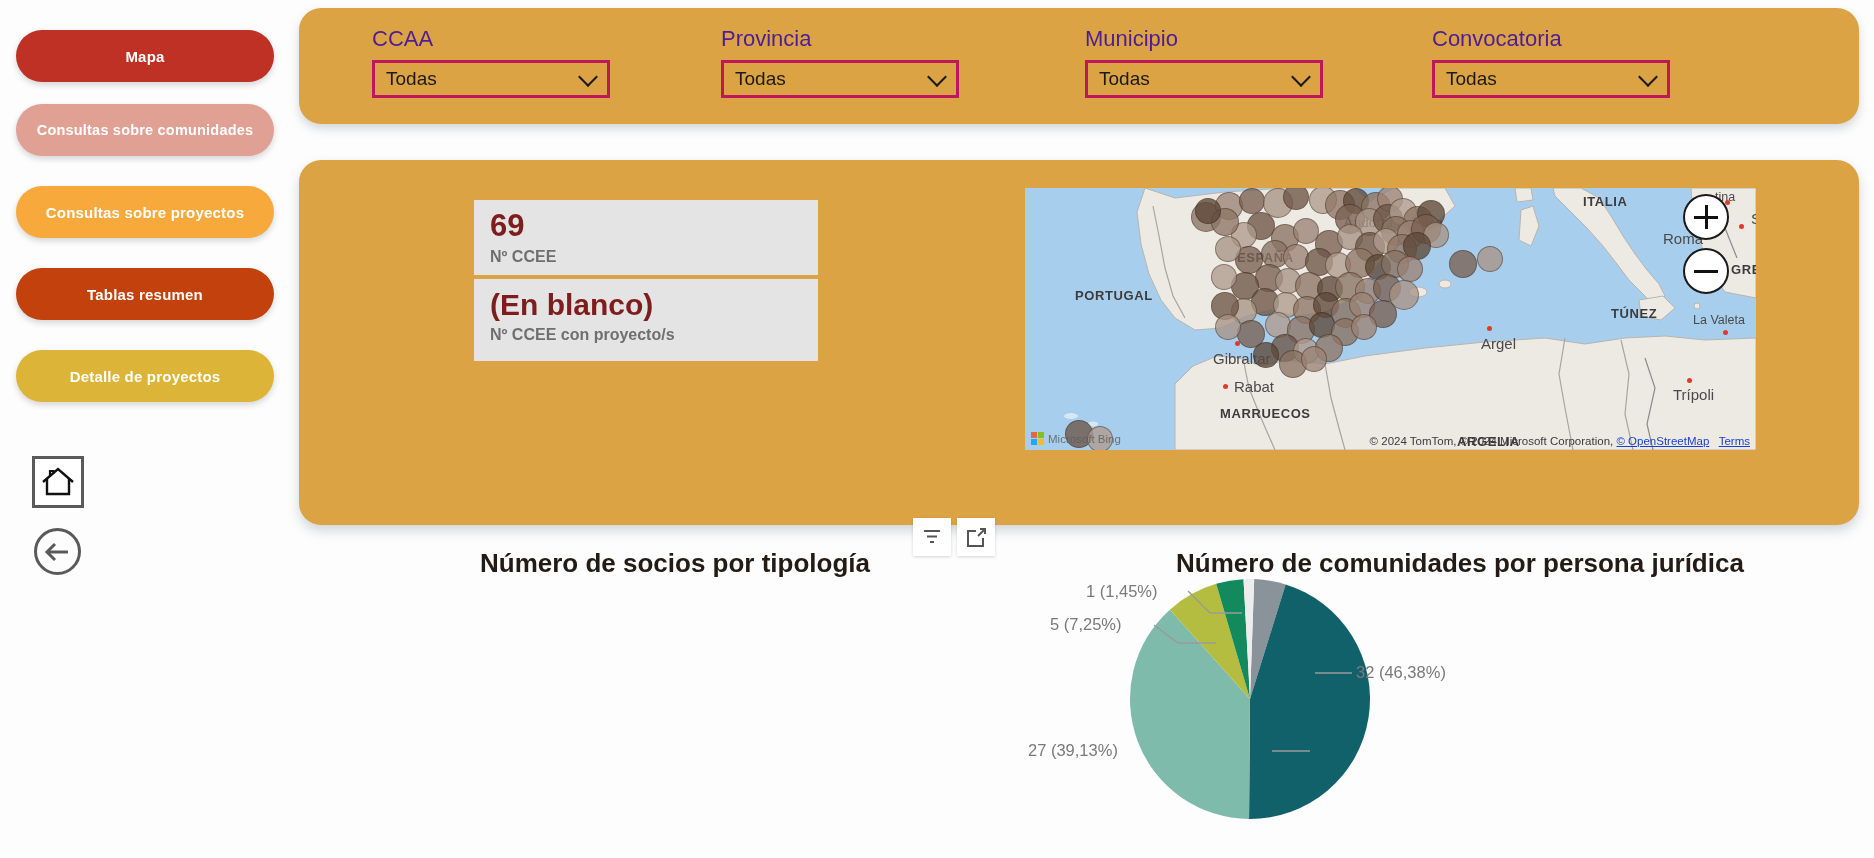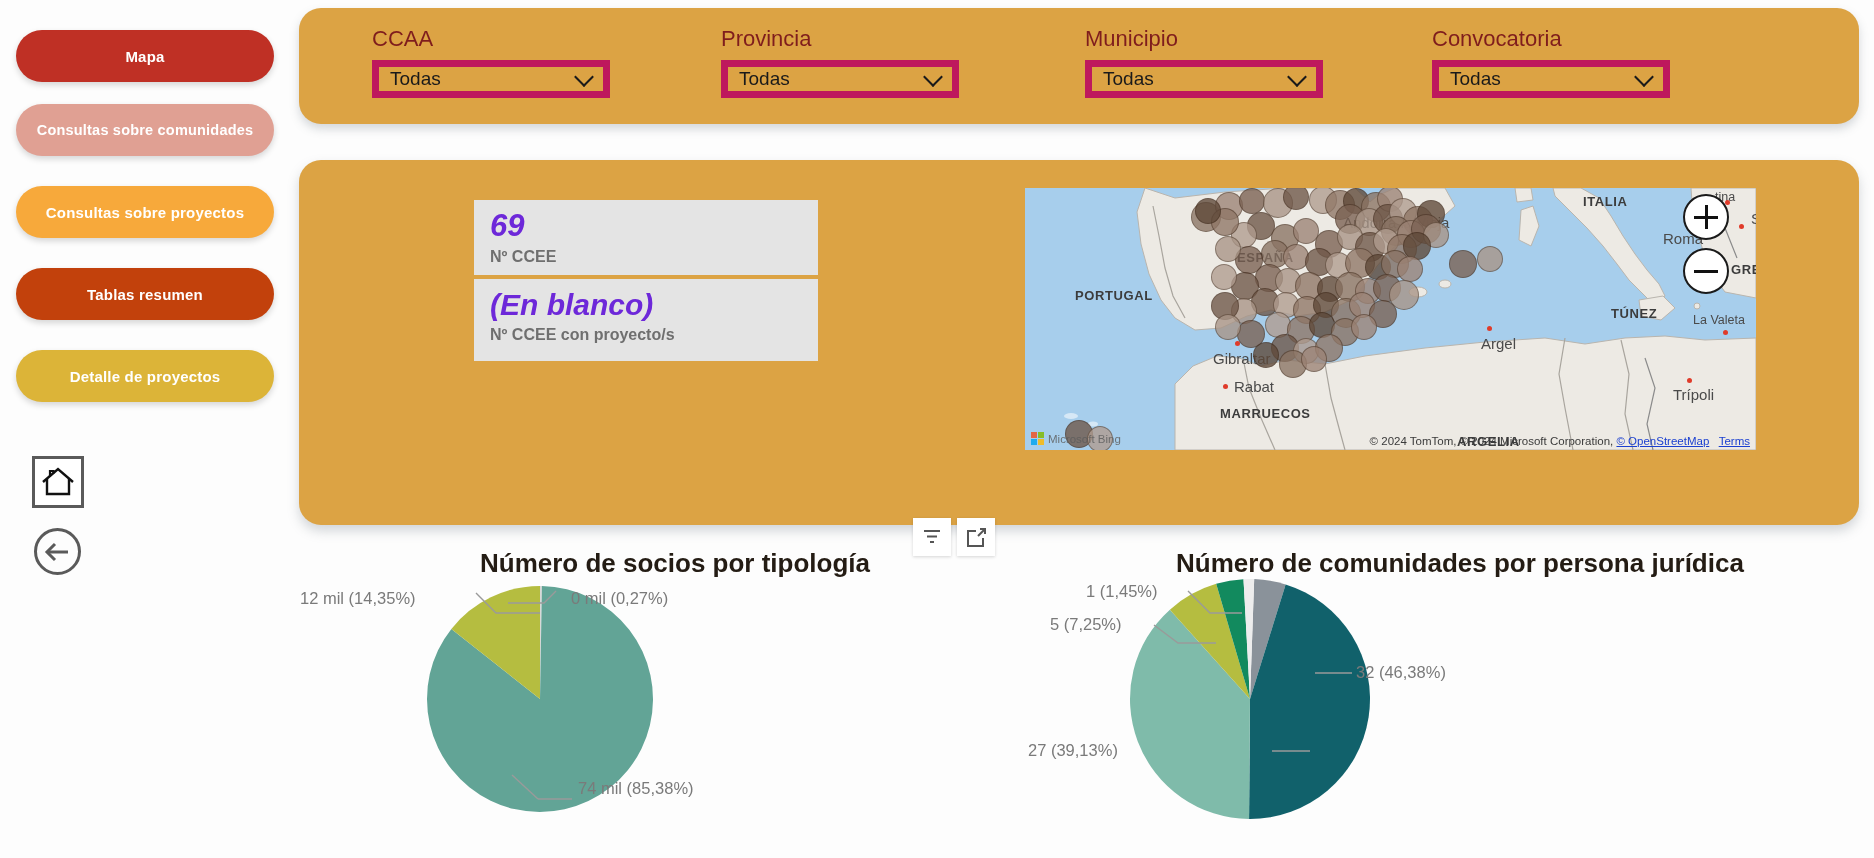--- a/index.html
+++ b/index.html
@@ -45,26 +45,26 @@
 
   
   #filter-panel {
     position: absolute; left: 299px; top: 8px;
     width: 1560px; height: 116px;
     background: #DCA344; border-radius: 22px;
     box-shadow: 0 5px 10px rgba(120,130,140,0.30);
   }
   .filter-group { position: absolute; top: 18px; }
   .filter-label {
-    font-size: 22px; color: #7f1d1d; font-weight: 400;
+    font-size: 22px; color: #4c1d95; font-weight: 400;
     margin-bottom: 8px; white-space: nowrap;
   }
   .filter-select {
     position: relative; height: 38px;
-    border: 7px solid #be185d; background: transparent;
+    border: 3px solid #be185d; background: transparent;
     display: flex; align-items: center; cursor: pointer;
   }
   .filter-value {
     font-size: 19px; color: #1a1a1a; padding-left: 11px;
   }
   .chev {
     position: absolute; right: 12px; top: 50%;
     width: 14px; height: 14px; margin-top: -9px;
     border-right: 2px solid #1a1a1a; border-bottom: 2px solid #1a1a1a;
     transform: rotate(45deg);
@@ -85,21 +85,21 @@
   
   #kpi-stack {
     position: absolute; left: 175px; top: 40px;
     width: 344px; height: 252px;
     display: flex; flex-direction: column; gap: 4px;
   }
   .kpi-card { background: #E4E4E4; padding: 10px 16px 8px 16px; }
   .kpi-card.k0 { height: 75px; }
   .kpi-card.k1 { height: 82px; }
   .kpi-card.k2 { height: 86px; }
-  .kpi-value { font-size: 31px; font-weight: bold; color: #6d28d9; line-height: 1.05; font-style: italic; }
+  .kpi-value { font-size: 31px; font-weight: bold; color: #7f1d1d; line-height: 1.05; }
   .kpi-card.k1 .kpi-value { font-size: 30px; }
   .kpi-label { font-size: 16px; font-weight: bold; color: #6f6f6f; margin-top: 5px; }
 
   
   #map-visual {
     position: absolute; left: 726px; top: 28px;
     width: 731px; height: 262px;
     overflow: hidden; background: #AAD1EF;
   }
   #map-svg { position: absolute; left: 0; top: 0; }
@@ -290,21 +290,21 @@
       </svg>
 
       <div class="map-country-lbl" style="left:212px;top:62px;">ESPAÑA</div>
       <div class="map-country-lbl" style="left:50px;top:100px;">PORTUGAL</div>
       <div class="map-country-lbl" style="left:183px;top:218px;margin-left:12px;">MARRUECOS</div>
       <div class="map-country-lbl" style="left:416px;top:246px;padding-left:16px;">ARGELIA</div>
       <div class="map-country-lbl" style="left:558px;top:6px;">ITALIA</div>
       <div class="map-country-lbl" style="left:586px;top:118px;">TÚNEZ</div>
       <div class="map-country-lbl" style="left:706px;top:74px;">GRE</div>
 
-      <div class="map-city-lbl" style="left:318px;top:26px;">Andorra la Vieja</div>
+      <div class="map-city-lbl" style="left:318px;top:26px;font-family:Liberation Serif, serif;">Andorra la Vieja</div>
       <div class="map-city-lbl" style="left:188px;top:162px;">Gibraltar</div>
       <div class="map-dot" style="left:210px;top:153px;"></div>
       <div class="map-city-lbl" style="left:209px;top:190px;">Rabat</div>
       <div class="map-dot" style="left:198px;top:196px;"></div>
       <div class="map-city-lbl" style="left:456px;top:147px;">Argel</div>
       <div class="map-dot" style="left:462px;top:138px;"></div>
       <div class="map-city-lbl" style="left:638px;top:42px;">Roma</div>
       <div class="map-dot" style="left:664px;top:33px;"></div>
       <div class="map-city-lbl sm" style="left:668px;top:125px;">La Valeta</div>
       <div class="map-dot" style="left:698px;top:142px;"></div>
@@ -439,37 +439,20 @@
       <svg width="21" height="21" viewBox="0 0 21 21">
         <polyline points="14,2 19,2 19,7" fill="none" stroke="#555" stroke-width="2"></polyline>
         <line x1="19" y1="2" x2="12" y2="9" stroke="#555" stroke-width="2"></line>
         <polyline points="10,4 2,4 2,19 17,19 17,11" fill="none" stroke="#555" stroke-width="2"></polyline>
       </svg>
     </button>
   </div>
 
   <div class="chart-block" id="chart-left">
     <div class="chart-title">Número de socios por tipología</div>
-    <div class="pie-wrap">
-      <svg width="740" height="250" viewBox="0 0 740 250">
-        <g id="pie-left-slices">
-            <path d="M240,120 L240,7 A113,113 0 0,1 241.9169078871977,7.016260178059255 Z" fill="#D8D8D8"></path>
-            <path d="M240,120 L241.9169078871977,7.016260178059255 A113,113 0 1,1 151.3691854115247,49.903076348649094 Z" fill="#62A496"></path>
-            <path d="M240,120 L151.3691854115247,49.903076348649094 A113,113 0 0,1 240.00000000000009,7 Z" fill="#B5BD40"></path>
-          </g>
-
-        <polyline points="176,-6 196,14 240,14" fill="none" stroke="#9a9a9a" stroke-width="1.4" transform="translate(0,20)"></polyline>
-        <polyline points="256,-8 244,4 208,4" fill="none" stroke="#9a9a9a" stroke-width="1.4" transform="translate(0,20)"></polyline>
-        <polyline points="238,220 212,196" fill="none" stroke="#9a9a9a" stroke-width="1.4"></polyline>
-        <line x1="238" y1="220" x2="272" y2="220" stroke="#9a9a9a" stroke-width="1.4"></line>
-      </svg>
-      <div class="pie-lbl" style="left:0px;top:10px;">12 mil (14,35%)</div>
-      <div class="pie-lbl" style="left:271px;top:10px;">0 mil (0,27%)</div>
-      <div class="pie-lbl" style="left:278px;top:200px;">74 mil (85,38%)</div>
-    </div>
   </div>
 
   <div class="chart-block" id="chart-right">
     <div class="chart-title">Número de comunidades por persona jurídica</div>
     <div class="pie-wrap">
       <svg width="800" height="250" viewBox="0 0 800 250">
         <g id="pie-right-slices">
             <path d="M190,120 L194.1879396043001,0.07310075770850233 A120,120 0 0,1 225.6244745888525,5.4098747261868 Z" fill="#8A929A"></path>
             <path d="M190,120 L225.6244745888525,5.4098747261868 A120,120 0 0,1 189.05352008016789,239.99626734095256 Z" fill="#11616B"></path>
             <path d="M190,120 L189.05352008016789,239.99626734095256 A120,120 0 0,1 109.90044476131395,30.646425641921397 Z" fill="#7FBBAA"></path>

